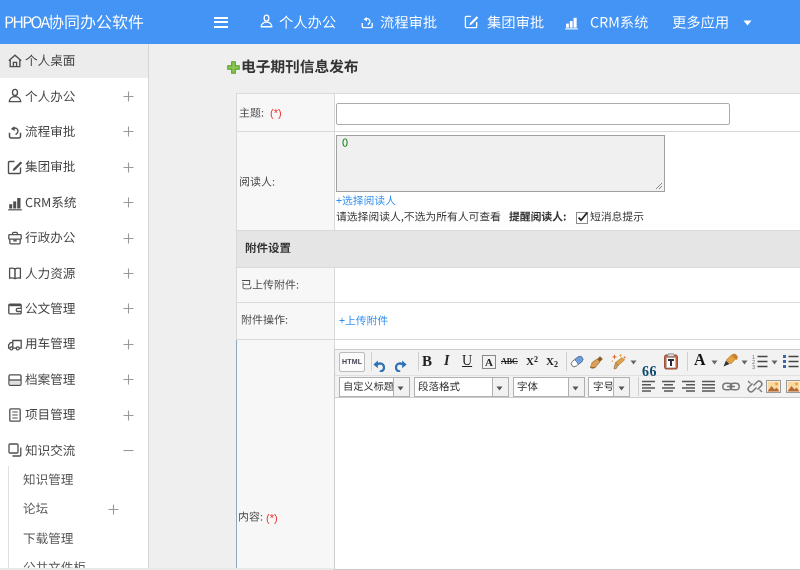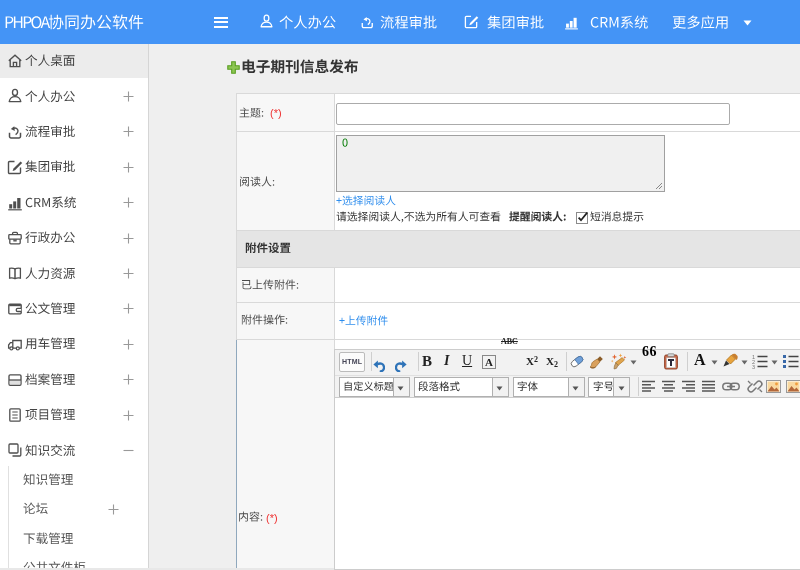--- a/index.html
+++ b/index.html
@@ -352,21 +352,21 @@
     </svg>
 <svg class="abs" style="left:394.5px;top:359.5px" width="12" height="12" viewBox="0 0 12 12">
 <path d="M11.6 4.4 7.1 0.6v7.6z" fill="#2e73b8"></path>
 <path d="M7.8 4.3C4.4 2.5 1.4 3.9 1 7c-.3 2.6 1.5 4.6 4.3 4.3" fill="none" stroke="#2e73b8" stroke-width="2.3"></path>
     </svg>
 <div class="abs" style="left:417.5px;top:352px;width:1px;height:19px;background:#cfcfcf"></div>
 <div class="abs" style="left:422px;top:353px;font:bold 15px 'Liberation Serif';color:#222">B</div>
 <div class="abs" style="left:444px;top:353px;font:italic bold 14px 'Liberation Serif';color:#222">I</div>
 <div class="abs" style="left:462px;top:353px;font:14px 'Liberation Serif';color:#222;text-decoration:underline">U</div>
 <div class="abs" style="left:482px;top:354.5px;width:14px;height:14px;border:1px solid #888;font:bold 11px 'Liberation Serif';color:#222;text-align:center;line-height:13px">A</div>
-<div class="abs" style="left:501px;top:337px;font:bold 8px 'Liberation Serif';color:#222;text-decoration:line-through">ABC</div>
+<div class="abs" style="left:501px;top:357px;font:bold 8px 'Liberation Serif';color:#222;text-decoration:line-through">ABC</div>
 <div class="abs" style="left:526px;top:355px;font:bold 11px 'Liberation Serif';color:#222">X<span style="font-size:8px;vertical-align:3px">2</span></div>
 <div class="abs" style="left:546px;top:355px;font:bold 11px 'Liberation Serif';color:#222">X<span style="font-size:8px;vertical-align:-2px">2</span></div>
 <div class="abs" style="left:565.5px;top:352px;width:1px;height:19px;background:#cfcfcf"></div>
 <svg class="abs" style="left:569px;top:354px" width="16" height="15" viewBox="0 0 16 15">
 <g transform="rotate(-38 8 7.5)">
 <rect x="1.5" y="4.6" width="13" height="6" rx="3" fill="#fff" stroke="#6b6b6b" stroke-width="0.9"></rect>
 <path d="M7.5 4.6h4a3 3 0 0 1 0 6h-4z" fill="#6f9fd8" stroke="#4a78ad" stroke-width="0.8"></path>
 </g>
     </svg>
 <svg class="abs" style="left:589px;top:353.5px" width="16" height="16" viewBox="0 0 16 16">
@@ -378,21 +378,21 @@
 <path d="M5.5 9.5 12.2 4.6 14.5 7 8 12.5z" fill="#e0a44e" stroke="#a66a10" stroke-width="0.6"></path>
 <path d="M5.8 9.8 8.2 12.2 6.4 15.4 4 16 4.4 13z" fill="#caa06a" stroke="#8a6a3a" stroke-width="0.6"></path>
 <path d="M4.5 1.2l.7 2 2 .7-2 .7-.7 2-.7-2-2-.7 2-.7z" fill="#e2622d"></path>
 <path d="M10.5 0.6l.5 1.4 1.4.5-1.4.5-.5 1.4-.5-1.4-1.4-.5 1.4-.5z" fill="#f0a040"></path>
 <path d="M14.8 2.8l.4 1.2 1.2.4-1.2.4-.4 1.2-.4-1.2-1.2-.4 1.2-.4z" fill="#e2622d"></path>
 <path d="M2.2 6.8l.3 1 1 .3-1 .3-.3 1-.3-1-1-.3 1-.3z" fill="#f0a040"></path>
     </svg>
 <svg class="abs" style="left:629.5px;top:359.5px" width="7" height="5" viewBox="0 0 7 5">
       <path d="M0.5 0.5h6L3.5 4.5z" fill="#666"></path>
     </svg>
-<div class="abs" style="left:642px;top:344px;font:bold 14px 'Liberation Serif';color:#000000;letter-spacing:0.5px">66</div>
+<div class="abs" style="left:642px;top:364px;font:bold 14px 'Liberation Serif';color:#0c4a6e;letter-spacing:0.5px">66</div>
 <svg class="abs" style="left:662.5px;top:352.5px" width="16" height="17" viewBox="0 0 16 17">
 <rect x="1.6" y="2" width="12.8" height="14" rx="1.5" fill="#c96a4a" stroke="#8a3a20" stroke-width="0.9"></rect>
 <rect x="4.8" y="0.8" width="6.4" height="2.8" rx="0.9" fill="#d8d8d8" stroke="#777" stroke-width="0.7"></rect>
 <rect x="3.5" y="4.8" width="9" height="10" fill="#fdfdfd" stroke="#b0b0b0" stroke-width="0.5"></rect>
 <path d="M5 7h6M8 7v6" stroke="#2a2a3a" stroke-width="2"></path>
     </svg>
 <div class="abs" style="left:686.5px;top:352px;width:1px;height:19px;background:#cfcfcf"></div>
 <div class="abs" style="left:694px;top:351px;font:bold 16px 'Liberation Serif';color:#111">A</div>
 <svg class="abs" style="left:710.5px;top:359.5px" width="7" height="5" viewBox="0 0 7 5">
       <path d="M0.5 0.5h6L3.5 4.5z" fill="#666"></path>

